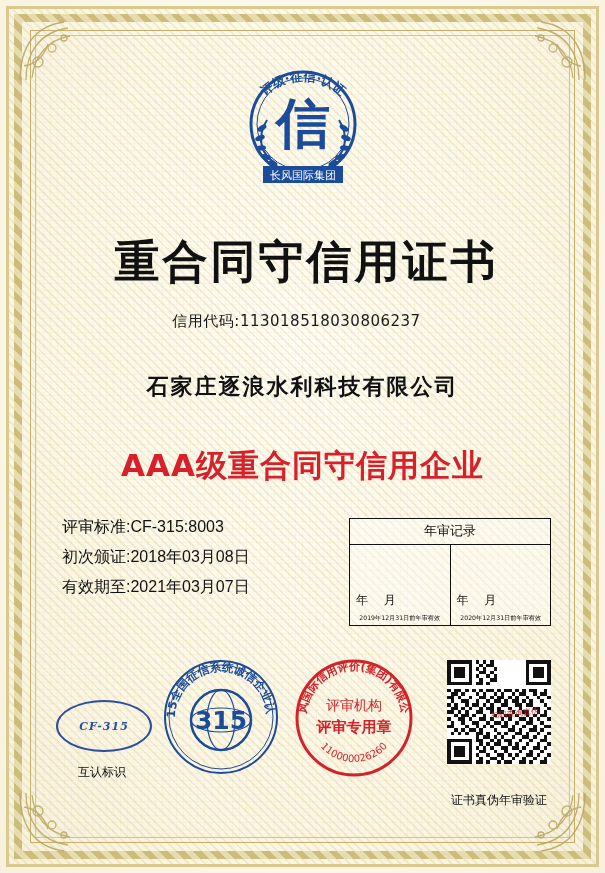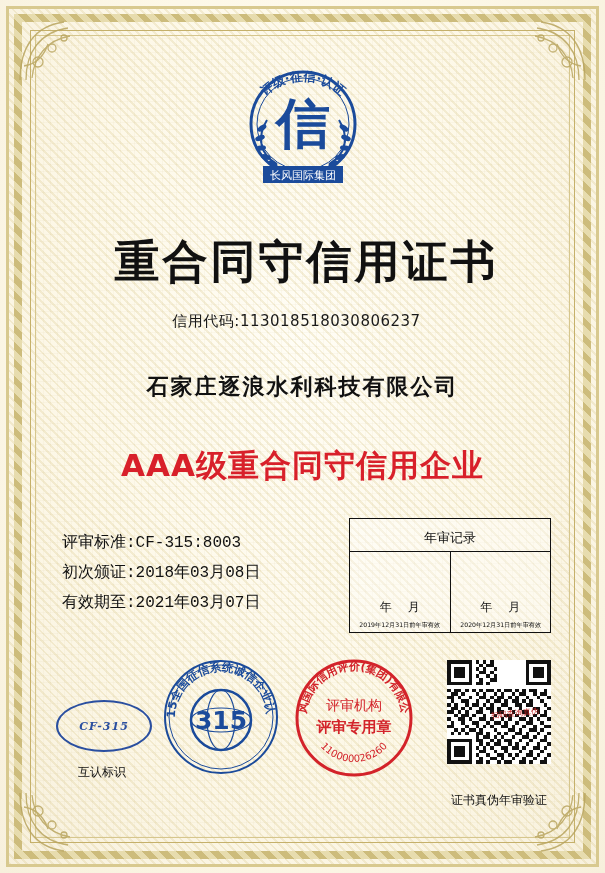--- a/index.html
+++ b/index.html
@@ -117,59 +117,57 @@
     font-size: 31px;
     letter-spacing: 1px;
     color: #d8202a;
   }
 
   
   .details {
     position: absolute;
     top: 472px;
     left: 22px;
-    font-family: Liberation Mono, monospace;
+    font-family: Liberation Sans, sans-serif;
     font-size: 16px;
     line-height: 30px;
     color: #111111;
-    margin-top: 16px;
   }
   .details div { white-space: nowrap; }
 
   
   .review-table {
     position: absolute;
     top: 478px;
     right: 14px;
     width: 200px;
     border: 1.5px solid #111;
     background: rgba(255,255,255,0.35);
   }
   .review-head {
     text-align: center;
     font-family: "DejaVu Sans", sans-serif;
     font-size: 13px;
     padding: 3px 0 4px;
     border-bottom: 1.5px solid #111;
     color: #111;
-    margin-top: 7px;
   }
   .review-body {
     display: flex;
     height: 80px;
   }
   .review-cell {
     flex: 1;
     position: relative;
   }
   .review-cell + .review-cell { border-left: 1.5px solid #111; }
   .review-cell .ym {
     position: absolute;
     bottom: 16px; left: 0; right: 0;
-    text-align: center;
+    text-align: left;
     font-family: "DejaVu Sans", sans-serif;
     font-size: 12px;
     color: #111;
     letter-spacing: 6px;
     text-indent: 6px;
   }
   .review-cell .valid {
     position: absolute;
     bottom: 2px; left: 0; right: 0;
     text-align: center;

